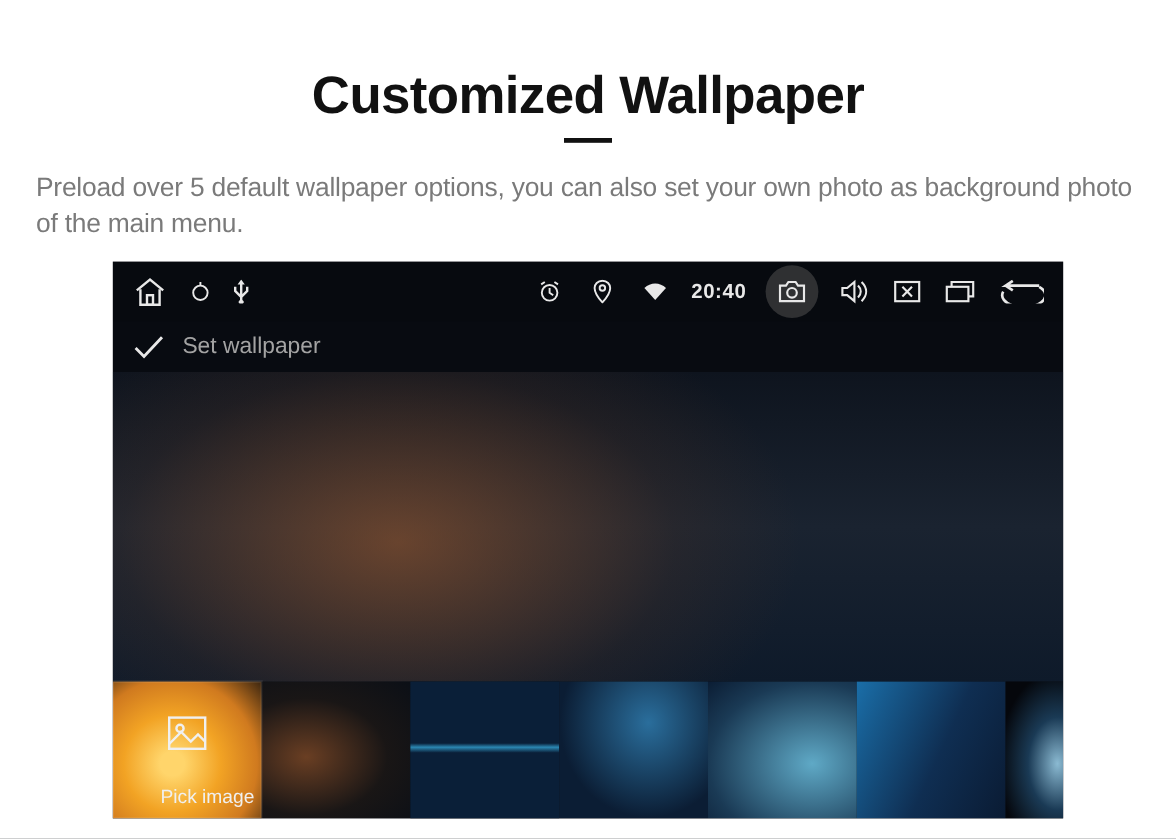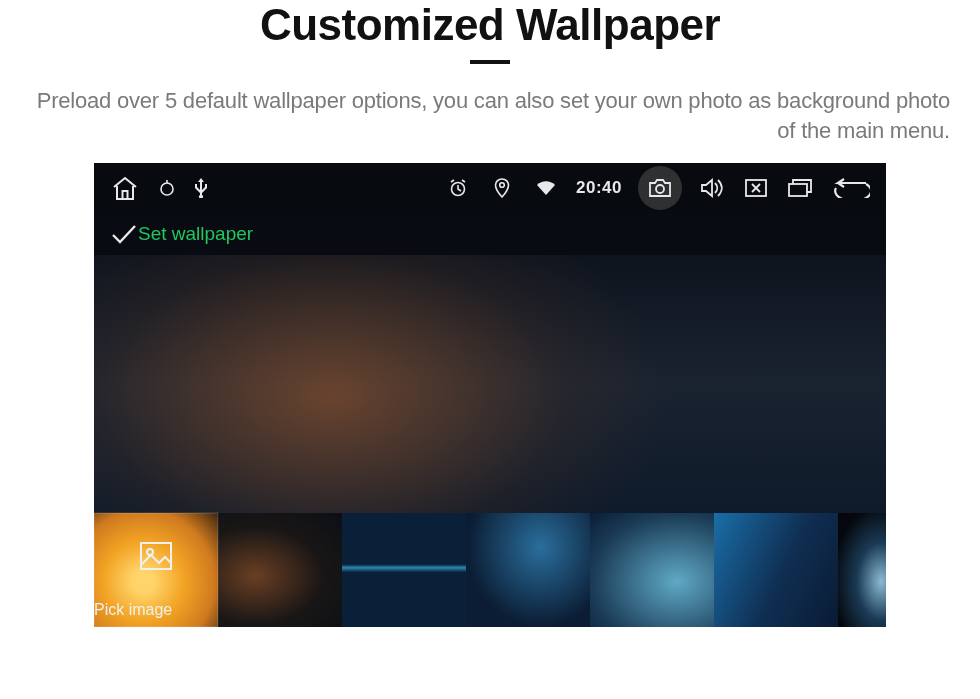--- a/index.html
+++ b/index.html
@@ -8,30 +8,31 @@
   height: 699px;
   background: #ffffff;
   font-family: -apple-system, BlinkMacSystemFont, "Segoe UI", Arial, sans-serif;
   overflow: hidden;
 }
 .page-title {
   text-align: center;
   font-size: 44px;
   font-weight: 700;
   color: #111;
+  margin-top: 55px;
   letter-spacing: -0.5px;
 }
 .title-underline {
   width: 40px;
   height: 4px;
   background: #111;
   margin: 10px auto 22px;
 }
 .page-desc {
-  text-align: right;
+  text-align: left;
   font-size: 22px;
   color: #7a7a7a;
   line-height: 1.35;
   padding: 0 30px;
   letter-spacing: -0.2px;
 }
 .device {
   width: 792px;
   height: 464px;
   margin: 18px auto 0;
@@ -54,22 +55,23 @@
   width: 44px; height: 44px;
   border-radius: 22px;
   background: rgba(80,80,80,0.55);
   display: flex; align-items: center; justify-content: center;
 }
 .time-text { font-size: 17px; font-weight: 600; letter-spacing: 0.5px; }
 .header-row {
   height: 42px;
   display: flex;
   align-items: center;
+  gap: 14px;
   padding: 0 16px;
-  color: #22c55e;
+  color: #a3a3a3;
   background: rgba(0,0,0,0.15);
 }
 .header-label { font-size: 19px; }
 .preview-area {
   height: 258px;
   background:
     radial-gradient(ellipse 420px 260px at 30% 55%, rgba(170,95,45,0.55), rgba(90,55,35,0.2) 55%, rgba(30,30,30,0) 80%),
     linear-gradient(180deg, #0e141e 0%, #1a2330 50%, #0e1a2a 100%);
 }
 .thumb-row {
@@ -80,22 +82,22 @@
 .thumb {
   width: 124px;
   height: 114px;
   position: relative;
   flex: 0 0 auto;
   background: #0d1420;
 }
 .thumb.selected { outline: 2px solid rgba(255,255,255,0.1); outline-offset: -1px; }
 .pick-label {
   position: absolute;
-  bottom: 8px; left: 0; right: 16px;
-  text-align: left;
+  bottom: 8px; left: 0; right: 6px;
+  text-align: right;
   color: #f0f0f0;
   font-size: 16px;
 }
 .pick-icon {
   position: absolute;
   top: 28px; left: 50%; transform: translateX(-50%);
 }
 .t1 { background: radial-gradient(circle at 40% 60%, #ffd56b 10%, #f2a324 40%, #d07a1f 70%, #3a2510 100%); }
 .t2 { background: radial-gradient(ellipse at 30% 55%, rgba(170,95,45,0.6), rgba(60,40,25,0.3) 55%, #0b0f16 100%); }
 .t3 { background: linear-gradient(180deg, #0a1f38 45%, #2b87b2 48%, #0a1f38 52%), radial-gradient(ellipse at 50% 40%, #13304e, #050a12); }

